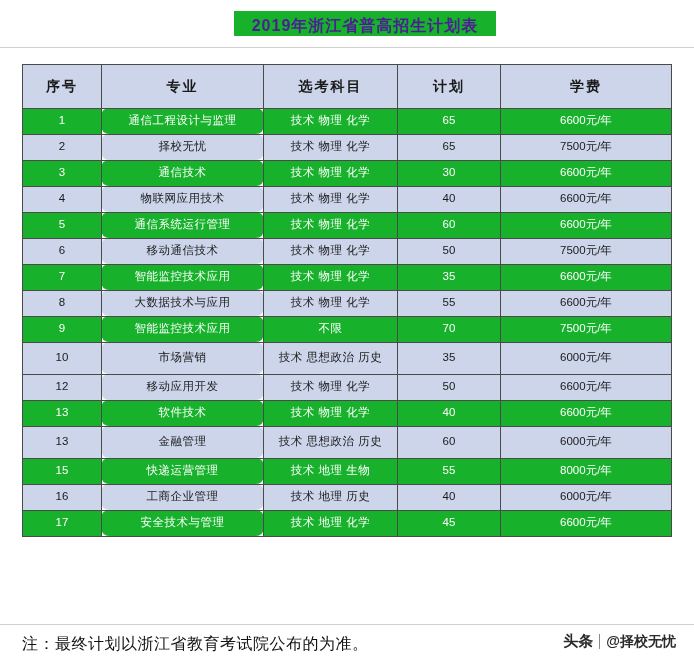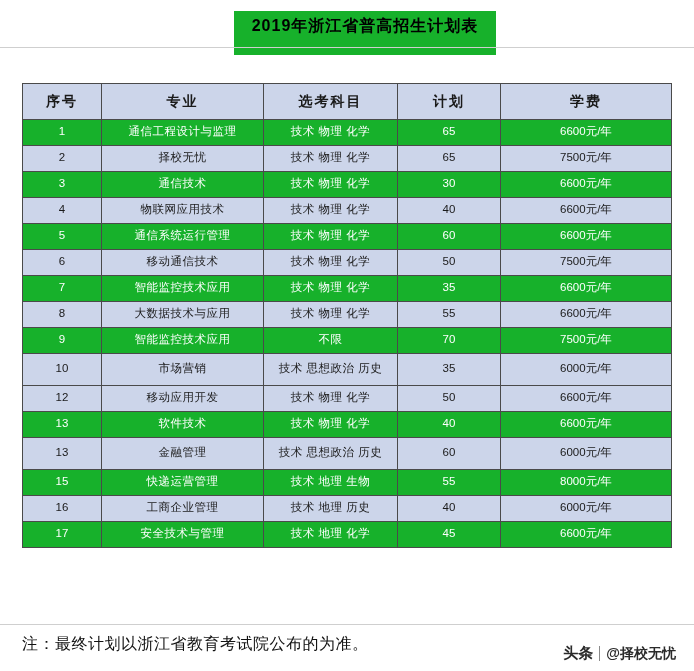--- a/index.html
+++ b/index.html
@@ -23,25 +23,25 @@
   }
   .title-wrap {
     width: 100%;
     text-align: center;
     padding-top: 11px;
     padding-bottom: 10px;
   }
   .title-banner {
     display: inline-block;
     background: #17b12b;
-    color: #000000;
+    color: #4c1d95;
     font-size: 16px;
     font-weight: bold;
     letter-spacing: 1px;
-    padding: 6px 18px 20px 18px;
+    padding: 6px 18px 1px 18px;
     line-height: 1.1;
     margin-left: 36px;
   }
   .divider {
     position: absolute;
     left: 0;
     width: 694px;
     height: 1px;
     background: #cfcfcf;
   }
@@ -63,21 +63,21 @@
     vertical-align: middle;
     font-size: 11.5px;
     line-height: 1.35;
     padding: 2px 2px;
   }
   table.plan thead th {
     background: #ccd5ea;
     color: #1a1a1a;
     font-size: 14px;
     font-weight: bold;
-    height: 36px;
+    height: 44px;
     letter-spacing: 2px;
   }
   
   col.c0 { width: 72px; }
   col.c1 { width: 148px; }
   col.c2 { width: 122px; }
   col.c3 { width: 94px; }
   col.c4 { width: 156px; }
 
   tbody tr.odd td {
@@ -87,39 +87,38 @@
   tbody tr.even td {
     background: #ccd5ea;
     color: #1a1a1a;
   }
   tbody td {
     height: 26px;
   }
   tbody tr.tall td {
     height: 32px;
   }
-  td.major { letter-spacing: 0.5px; }
+  td.major { letter-spacing: 0.5px; border-radius: 8px; }
   td.subject { letter-spacing: 0.5px; }
 
   .note {
     position: absolute;
     left: 22px;
     top: 634px;
     font-size: 16px;
     color: #111111;
     letter-spacing: 0.5px;
   }
   .footer-brand {
     position: absolute;
     right: 18px;
     top: 632px;
     display: flex;
     align-items: center;
     gap: 6px;
-    margin-top: 12px;
   }
   .footer-brand .tt {
     font-size: 15px;
     color: #2b2b2b;
     font-weight: bold;
   }
   .footer-brand .sep {
     width: 1px;
     height: 15px;
     background: #8a8a8a;

